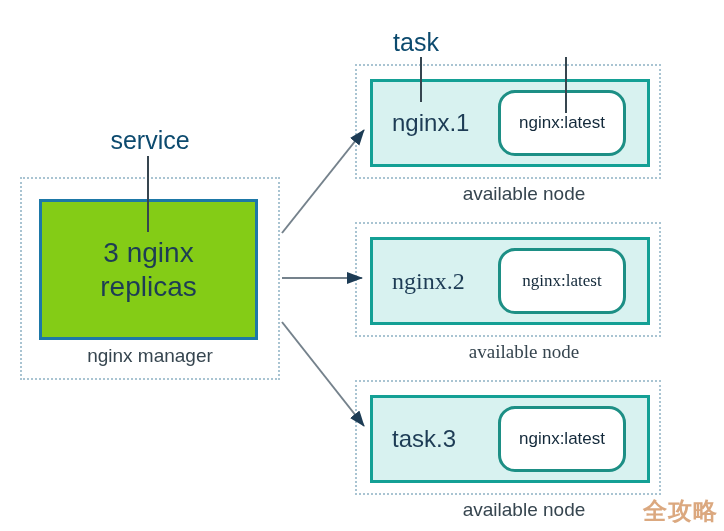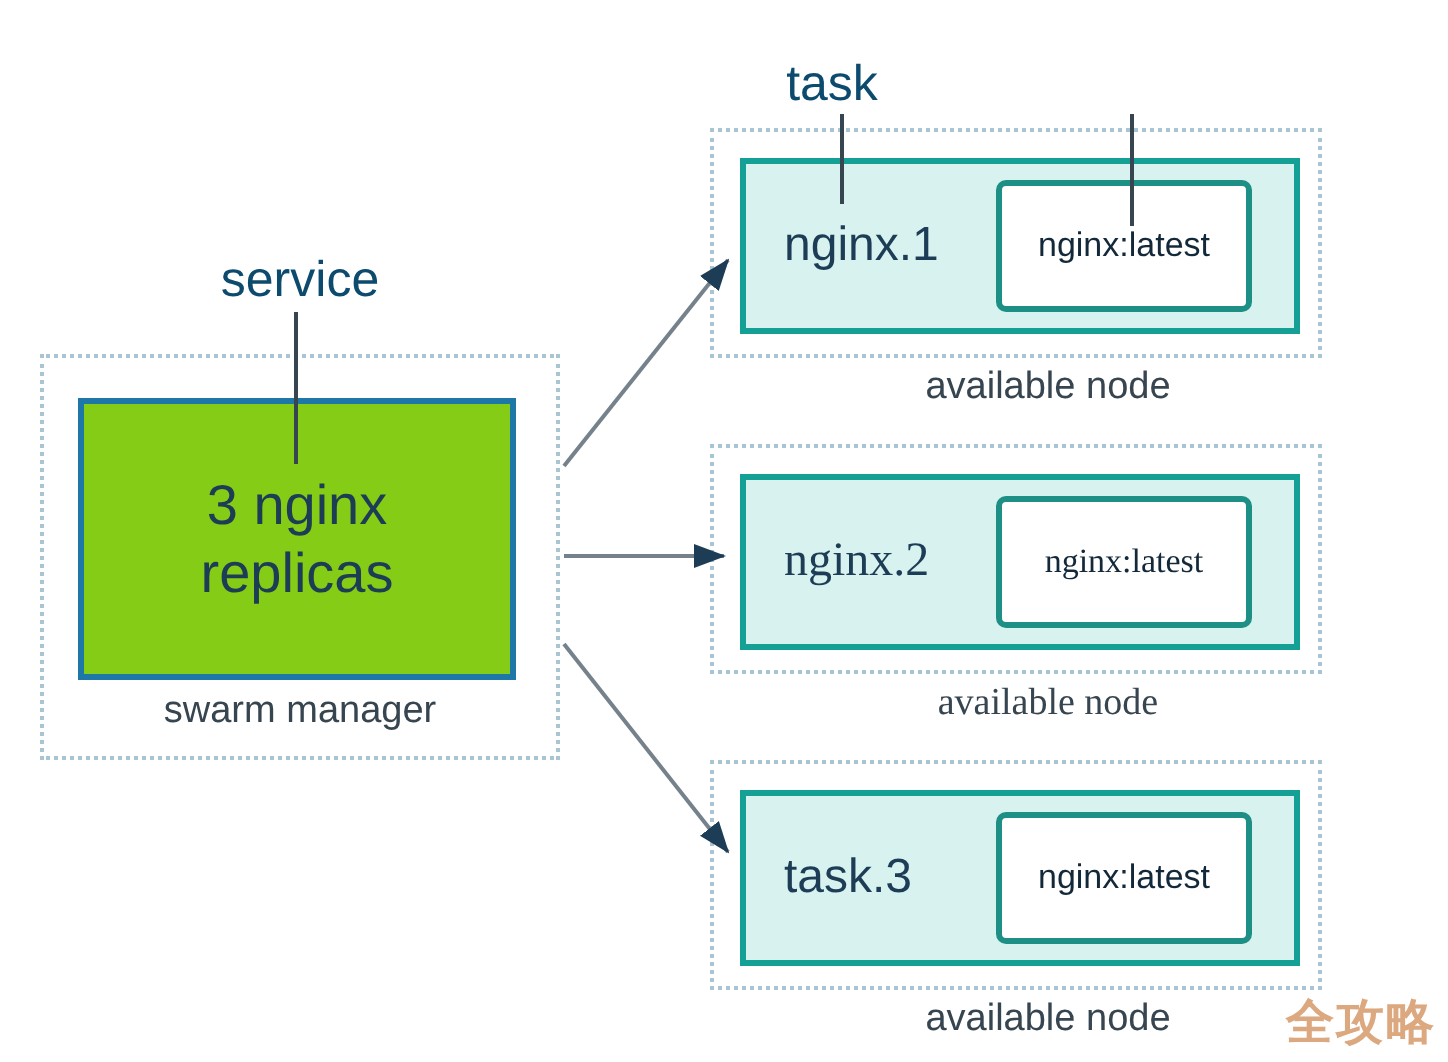--- a/index.html
+++ b/index.html
@@ -89,21 +89,21 @@
     font-size: 24px;
     color: #1d3c55;
   }
   .container-box {
     position: absolute;
     right: 21px;
     top: 8px;
     width: 122px;
     height: 60px;
     border: 3px solid #1d8f85;
-    border-radius: 5px;
+    border-radius: 17px;
     background: #ffffff;
     display: flex;
     align-items: center;
     justify-content: center;
     font-size: 17px;
     color: #13293a;
   }
   .node-caption {
     position: absolute;
     left: 16px;
@@ -151,21 +151,21 @@
 <body>
 
 <div class="canvas">
 
   <div class="float-label label-service">service</div>
   <div class="float-label label-task">task</div>
 
   <div class="manager-wrap">
     <div class="manager-box">3 nginx
 replicas</div>
-    <div class="manager-caption">swarm manager</div>
+    <div class="manager-caption">nginx manager</div>
   </div>
 
   <div class="node node-1">
     <div class="node-dotted">
       <div class="task-box">
         <span class="task-name">nginx.1</span>
         <div class="container-box">nginx:latest</div>
       </div>
     </div>
     <div class="node-caption">available node</div>

